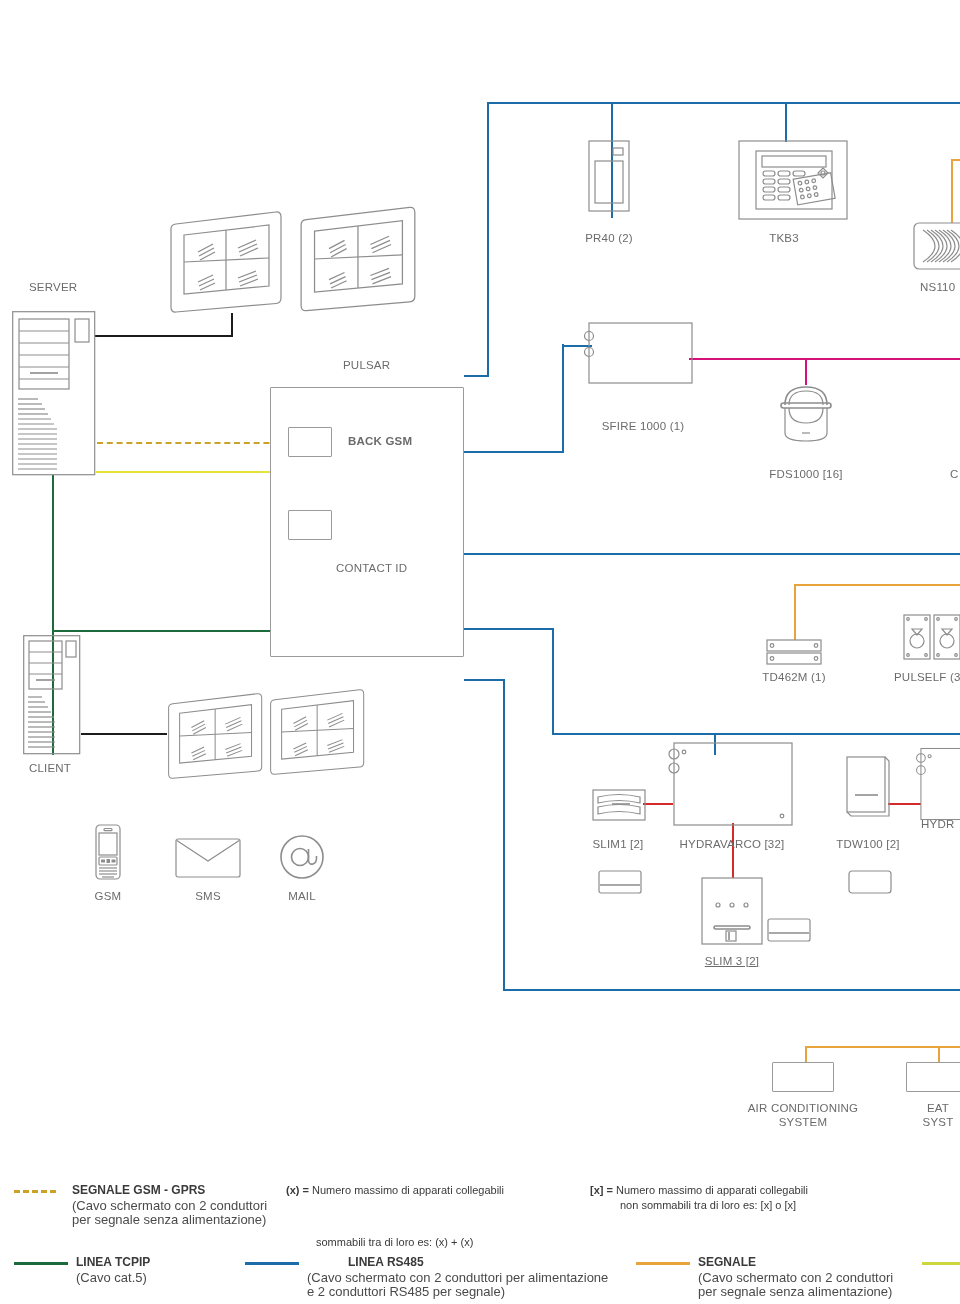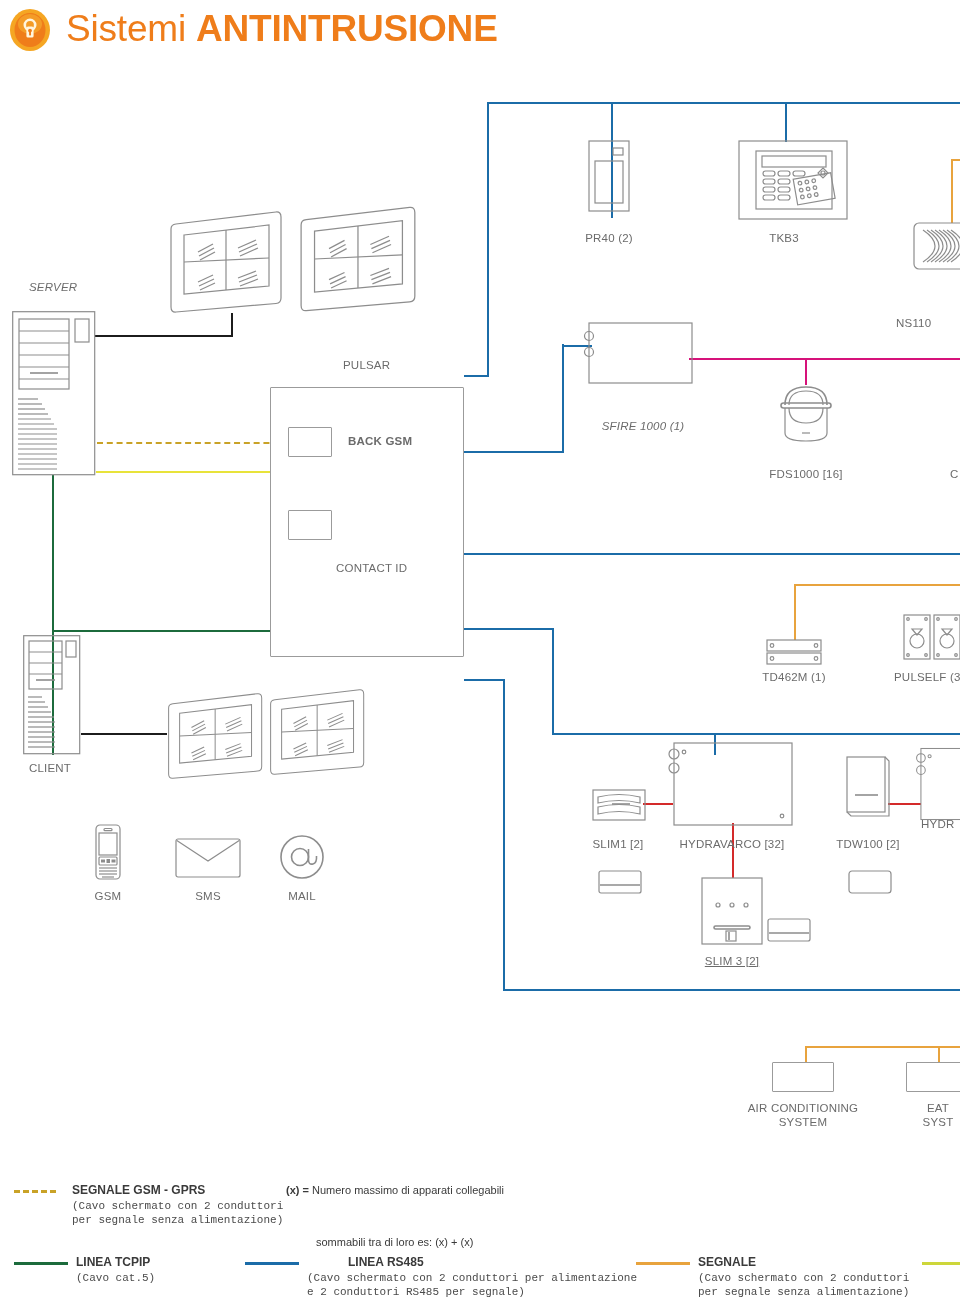--- a/index.html
+++ b/index.html
@@ -70,45 +70,31 @@
   #legend { position: absolute; left: 0; top: 1170px; width: 960px; height: 134px; }
   .lg-line { position: absolute; height: 0; border-top: 3px solid #000; }
   .lg-dash { position: absolute; height: 0; border-top: 3px dashed #c9a227; }
   .lg-title {
     position: absolute;
     font-size: 12px; font-weight: 700;
     color: #3a3a3a; white-space: nowrap;
   }
   .lg-sub {
     position: absolute;
-    font-size: 11px; color: #4a4a4a;
-    line-height: 14px; white-space: nowrap; font-family: Liberation Mono, monospace;
+    font-size: 13px; color: #4a4a4a;
+    line-height: 14px; white-space: nowrap;
   }
   .lg-note { position: absolute; font-size: 11px; color: #3a3a3a; line-height: 15px; }
   .lg-note b { font-weight: 700; }
 </style>
 </head>
 <body>
 
 <div id="page">
 
-  <div id="header">
-    <svg id="logo-badge" class="icon" width="44" height="44" viewBox="0 0 44 44">
-      <ellipse cx="22" cy="22" rx="20" ry="21" fill="#f5a623"></ellipse>
-      <ellipse cx="22" cy="22" rx="15.5" ry="17" fill="#ef7d1a"></ellipse>
-      <ellipse cx="22" cy="16" rx="12" ry="10" fill="#f7b733" opacity="0.55"></ellipse>
-      <circle cx="22" cy="17" r="5.2" fill="none" stroke="#fff6df" stroke-width="2.6"></circle>
-      <rect x="18.4" y="18.5" width="7.2" height="11" rx="1.6" fill="#fff6df"></rect>
-      <circle cx="22" cy="22.6" r="1.9" fill="#ef7d1a"></circle>
-      <rect x="21.1" y="23.4" width="1.9" height="4" fill="#ef7d1a"></rect>
-    </svg>
-    <div id="title-text">
-      <span class="thin">Sistemi </span><span class="bold">ANTINTRUSIONE</span>
-    </div>
-  </div>
 
   <div class="wire h" style="left:487px; top:102px; width:473px; border-color:#1b6ca8;"></div>
   <div class="wire v" style="left:611px; top:102px; height:116px; border-color:#1b6ca8;"></div>
   <div class="wire v" style="left:785px; top:102px; height:40px; border-color:#1b6ca8;"></div>
   <div class="wire v" style="left:487px; top:102px; height:274px; border-color:#1b6ca8;"></div>
   <div class="wire h" style="left:464px; top:375px; width:25px; border-color:#1b6ca8;"></div>
 
   <div class="wire h" style="left:464px; top:451px; width:100px; border-color:#1b6ca8;"></div>
   <div class="wire v" style="left:562px; top:344px; height:109px; border-color:#1b6ca8;"></div>
   <div class="wire h" style="left:562px; top:345px; width:30px; border-color:#1b6ca8;"></div>
@@ -149,21 +135,21 @@
   <div class="wire h" style="left:81px; top:733px; width:86px; border-color:#1c1c1c;"></div>
 
   <div class="wire h" style="left:97px; top:442px; width:192px; border-top:2px dashed #c9a227;"></div>
 
   <div class="wire h" style="left:96px; top:471px; width:215px; border-color:#e8e33a;"></div>
   <div class="wire v" style="left:310px; top:471px; height:39px; border-color:#e8e33a;"></div>
 
   <div class="wire v" style="left:52px; top:475px; height:280px; border-color:#1c6b3c;"></div>
   <div class="wire h" style="left:52px; top:630px; width:218px; border-color:#1c6b3c;"></div>
 
-  <div class="lbl" style="left:29px; top:281px;font-style:italic;">SERVER</div>
+  <div class="lbl" style="left:29px; top:281px;">SERVER</div>
   <svg class="icon" style="left:12px; top:311px;" width="84" height="165" viewBox="0 0 84 165">
     <rect class="st" x="0.7" y="0.7" width="82" height="163"></rect>
     <rect class="st" x="7" y="8" width="50" height="70"></rect>
     <line class="st" x1="7" y1="20" x2="57" y2="20"></line>
     <line class="st" x1="7" y1="32" x2="57" y2="32"></line>
     <line class="st" x1="7" y1="44" x2="57" y2="44"></line>
     <line class="st" x1="7" y1="56" x2="57" y2="56"></line>
     <line class="st" x1="7" y1="68" x2="57" y2="68"></line>
     <line class="st2" x1="18" y1="62" x2="46" y2="62"></line>
     <rect class="st" x="63" y="8" width="14" height="23"></rect>
@@ -379,28 +365,28 @@
         <path d="M22,8 Q46,24 22,40"></path>
       <path d="M26,8 Q50,24 26,40"></path>
         <path d="M30,8 Q54,24 30,40"></path>
       <path d="M34,8 Q58,24 34,40"></path>
         <path d="M38,8 Q62,24 38,40"></path>
       <path d="M50,12 Q66,24 50,36"></path>
         <path d="M54,12 Q70,24 54,36"></path>
       <path d="M58,12 Q74,24 58,36"></path>
     </g>
   </svg>
-  <div class="lbl" style="left:896px; top:281px;margin-top:36px;">NS110</div>
+  <div class="lbl" style="left:920px; top:281px;">NS110</div>
 
   <svg class="icon" style="left:583px; top:322px;" width="110" height="62" viewBox="0 0 110 62">
     <rect class="st" x="6" y="1" width="103" height="60"></rect>
     <circle class="st" cx="6" cy="14" r="4.5"></circle>
     <circle class="st" cx="6" cy="30" r="4.5"></circle>
   </svg>
-  <div class="lbl ctr" style="left:643px; top:420px;font-style:italic;">SFIRE 1000 (1)</div>
+  <div class="lbl ctr" style="left:643px; top:420px;">SFIRE 1000 (1)</div>
 
   <svg class="icon" style="left:775px; top:383px;" width="62" height="62" viewBox="0 0 62 62">
     <path class="st2" d="M10,22 Q10,4 31,4 Q52,4 52,22"></path>
     <path class="st" d="M14,22 Q14,8 31,8 Q48,8 48,22"></path>
     <rect class="st2" x="6" y="20" width="50" height="5" rx="2.5"></rect>
     <path class="st" d="M10,25 L10,50 Q10,58 31,58 Q52,58 52,50 L52,25"></path>
     <path class="st" d="M14,25 Q14,40 31,40 Q48,40 48,25"></path>
     <line class="st" x1="27" y1="50" x2="35" y2="50"></line>
   </svg>
   <div class="lbl ctr" style="left:806px; top:468px;">FDS1000 [16]</div>
@@ -518,20 +504,24 @@
 
     <div class="lg-dash" style="left:14px; top:20px; width:42px; border-color:#c9a227;"></div>
     <div class="lg-title" style="left:72px; top:13px;">SEGNALE GSM - GPRS</div>
     <div class="lg-sub" style="left:72px; top:29px;">(Cavo schermato con 2 conduttori</div>
     <div class="lg-sub" style="left:72px; top:43px;">per segnale senza alimentazione)</div>
 
     <div class="lg-note" style="left:286px; top:13px;">
       <div><b>(x)</b><b> = </b><span>Numero massimo di apparati collegabili</span></div>
       <div style="padding-left:30px;margin-top:37px;"><span>sommabili tra di loro es: (x) + (x)</span></div>
     </div>
+    <div class="lg-note" style="left:590px; top:13px;">
+      <div><b>[x]</b><b> = </b><span>Numero massimo di apparati collegabili</span></div>
+      <div style="padding-left:30px;"><span>non sommabili tra di loro es: [x] o [x]</span></div>
+    </div>
 
     <div class="lg-line" style="left:14px; top:92px; width:54px; border-color:#1c6b3c;"></div>
     <div class="lg-title" style="left:76px; top:85px;">LINEA TCPIP</div>
     <div class="lg-sub" style="left:76px; top:101px;">(Cavo cat.5)</div>
 
     <div class="lg-line" style="left:245px; top:92px; width:54px; border-color:#1b6ca8;"></div>
     <div class="lg-title" style="left:307px; top:85px;padding-left:41px;">LINEA RS485</div>
     <div class="lg-sub" style="left:307px; top:101px;">(Cavo schermato con 2 conduttori per alimentazione</div>
     <div class="lg-sub" style="left:307px; top:115px;">e 2 conduttori RS485 per segnale)</div>
 

